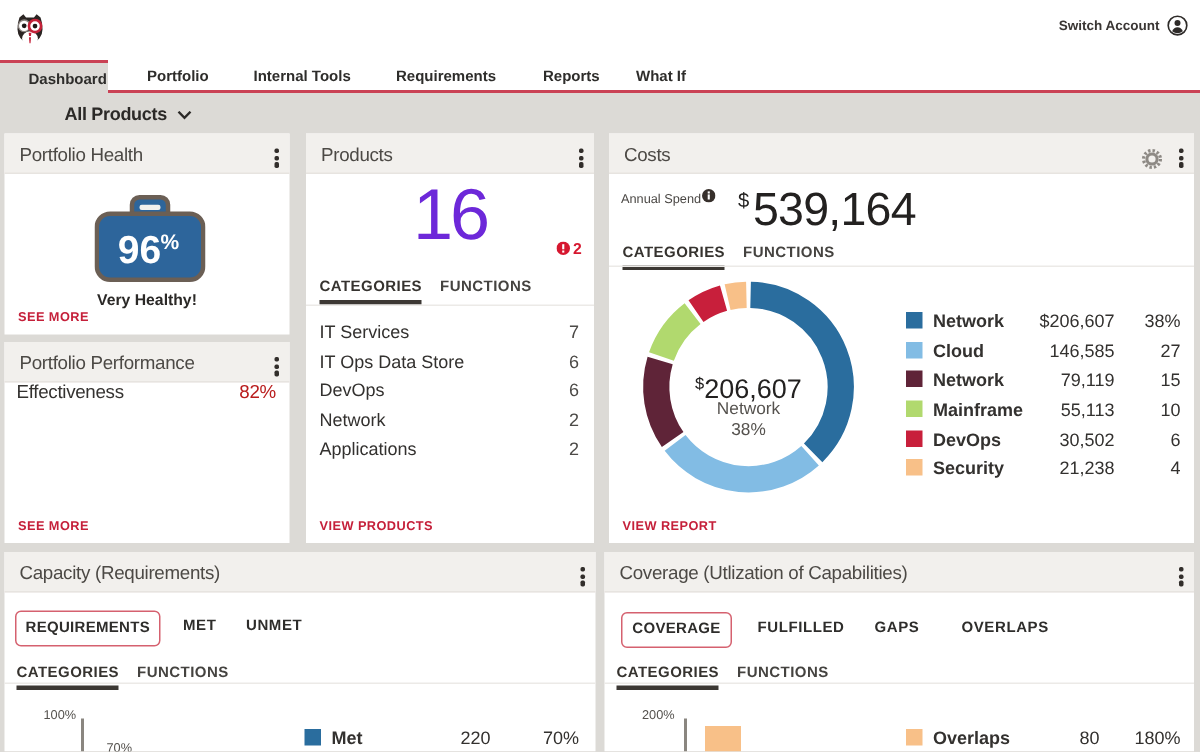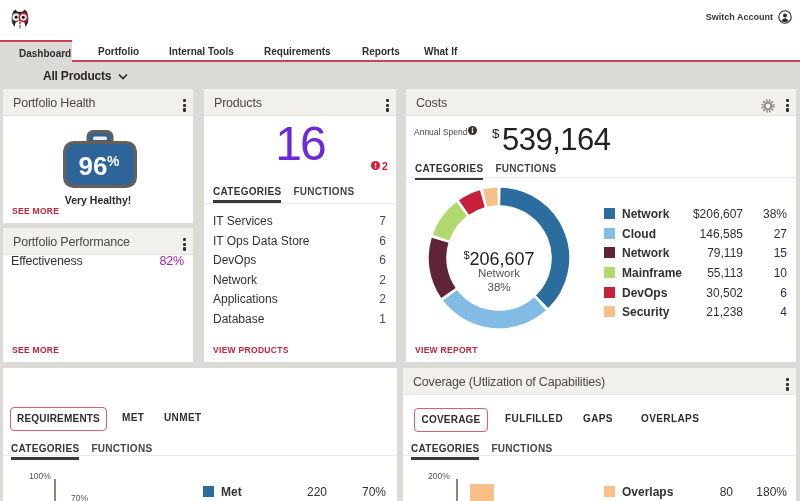--- a/index.html
+++ b/index.html
@@ -27,21 +27,21 @@
 .tabs .active { border-bottom:3px solid #3c3834; padding-bottom:3px; }
 .tabs .inactive { color:#454340; }
 
 #card1 { left:3px; top:89px; width:190px; height:134px; }
 #card2 { left:3px; top:228px; width:190px; height:134px; }
 #card3 { left:204px; top:89px; width:192px; height:273px; }
 #card4 { left:406px; top:89px; width:390px; height:273px; }
 #card5 { left:3px; top:368px; width:394px; height:133px; }
 #card6 { left:403px; top:368px; width:393px; height:133px; }
 .prow { position:absolute; left:8px; right:9px; font-size:12.5px; letter-spacing:-0.2px; color:#343230; }
-.prow b { font-weight:normal; float:right; color:#a21caf; }
+.prow b { font-weight:normal; float:right; color:#b91c1c; }
 .big16 { position:absolute; left:0; width:100%; top:27px; text-align:center; font-size:48px; color:#6d28d9; letter-spacing:-2px; }
 .badge { position:absolute; left:167px; top:72px; }
 .lrow { position:absolute; left:9px; right:10px; font-size:12px; color:#33312f; }
 .lrow b { font-weight:normal; float:right; color:#4c4a47; }
 .viewlnk { position:absolute; left:9px; font-size:8.5px; font-weight:bold; letter-spacing:0.3px; color:#c5203a; }
 .btn { position:absolute; border:1.5px solid #d5616f; border-radius:4px; font-size:10px; font-weight:bold; letter-spacing:0.2px; color:#2e2d2b; text-align:center; }
 .btnlbl { position:absolute; font-size:10px; font-weight:bold; letter-spacing:0.4px; color:#2e2d2b; }
 .leg { position:absolute; font-size:12px; color:#33312f; }
 .legsq { position:absolute; width:11px; height:11px; }
 </style>
@@ -134,21 +134,20 @@
       </svg>
     <span style="position:absolute;left:11px;top:-1px;font-size:10.5px;font-weight:bold;color:#d6172f;">2</span>
   </div>
   <div class="tabs" style="left:9px;top:97px;"><span class="active">CATEGORIES</span><span class="inactive" style="margin-left:12px;">FUNCTIONS</span></div>
   <div style="position:absolute;left:0;top:114px;width:100%;border-bottom:1px solid #eceae7;"></div>
   <div class="lrow" style="top:125px;">IT Services<b>7</b></div>
   <div class="lrow" style="top:145px;">IT Ops Data Store<b>6</b></div>
   <div class="lrow" style="top:164px;">DevOps<b>6</b></div>
   <div class="lrow" style="top:184px;">Network<b>2</b></div>
   <div class="lrow" style="top:203px;">Applications<b>2</b></div>
-  <div class="lrow" style="top:223px;">Database<b>1</b></div>
   <div class="viewlnk" style="top:256px;">VIEW PRODUCTS</div>
 </div>
 
 <div class="card" id="card4">
   <div class="chead">
       <div class="t">Costs</div>
     <svg style="position:absolute;right:21px;top:10px;" width="14" height="14" viewBox="0 0 14 14">
       <circle cx="7" cy="7" r="5.6" fill="none" stroke="#8e8a85" stroke-width="2.2" stroke-dasharray="1.6 1.35"></circle>
       <circle cx="7" cy="7" r="3.4" fill="none" stroke="#8e8a85" stroke-width="2"></circle>
     </svg>
@@ -201,20 +200,28 @@
   <div class="leg" style="left:250px;top:197px;width:87px;text-align:right;">30,502</div>
   <div class="leg" style="left:345px;top:197px;width:36px;text-align:right;">6</div>
   <div class="legsq" style="left:198px;top:217px;background:#f8c088;"></div>
   <div class="leg" style="left:216px;top:216px;font-weight:bold;">Security</div>
   <div class="leg" style="left:250px;top:216px;width:87px;text-align:right;">21,238</div>
   <div class="leg" style="left:345px;top:216px;width:36px;text-align:right;">4</div>
   <div class="viewlnk" style="top:256px;">VIEW REPORT</div>
 </div>
 
 <div class="card" id="card5">
+  <div class="chead">
+      <div class="t">Capacity (Requirements)</div>
+      <div class="dots">
+        <i></i>
+        <i></i>
+        <i></i>
+      </div>
+    </div>
   <div class="btn" style="left:7px;top:39px;width:97px;height:24px;line-height:21px;">REQUIREMENTS</div>
   <div class="btnlbl" style="left:119px;top:44px;">MET</div>
   <div class="btnlbl" style="left:161px;top:44px;">UNMET</div>
   <div class="tabs" style="left:8px;top:75px;"><span class="active">CATEGORIES</span><span class="inactive" style="margin-left:12px;">FUNCTIONS</span></div>
   <div style="position:absolute;left:0;top:87px;width:100%;border-bottom:1px solid #eceae7;"></div>
   <div style="position:absolute;left:26px;top:103px;font-size:8.5px;color:#55524e;">100%</div>
   <div style="position:absolute;left:51px;top:111px;width:1.5px;height:22px;background:#8a8680;"></div>
   <div style="position:absolute;left:68px;top:125px;font-size:8.5px;color:#55524e;">70%</div>
   <div class="legsq" style="left:200px;top:118px;width:11px;height:11px;background:#2a6d9e;"></div>
   <div class="leg" style="left:218px;top:117px;font-weight:bold;">Met</div>

